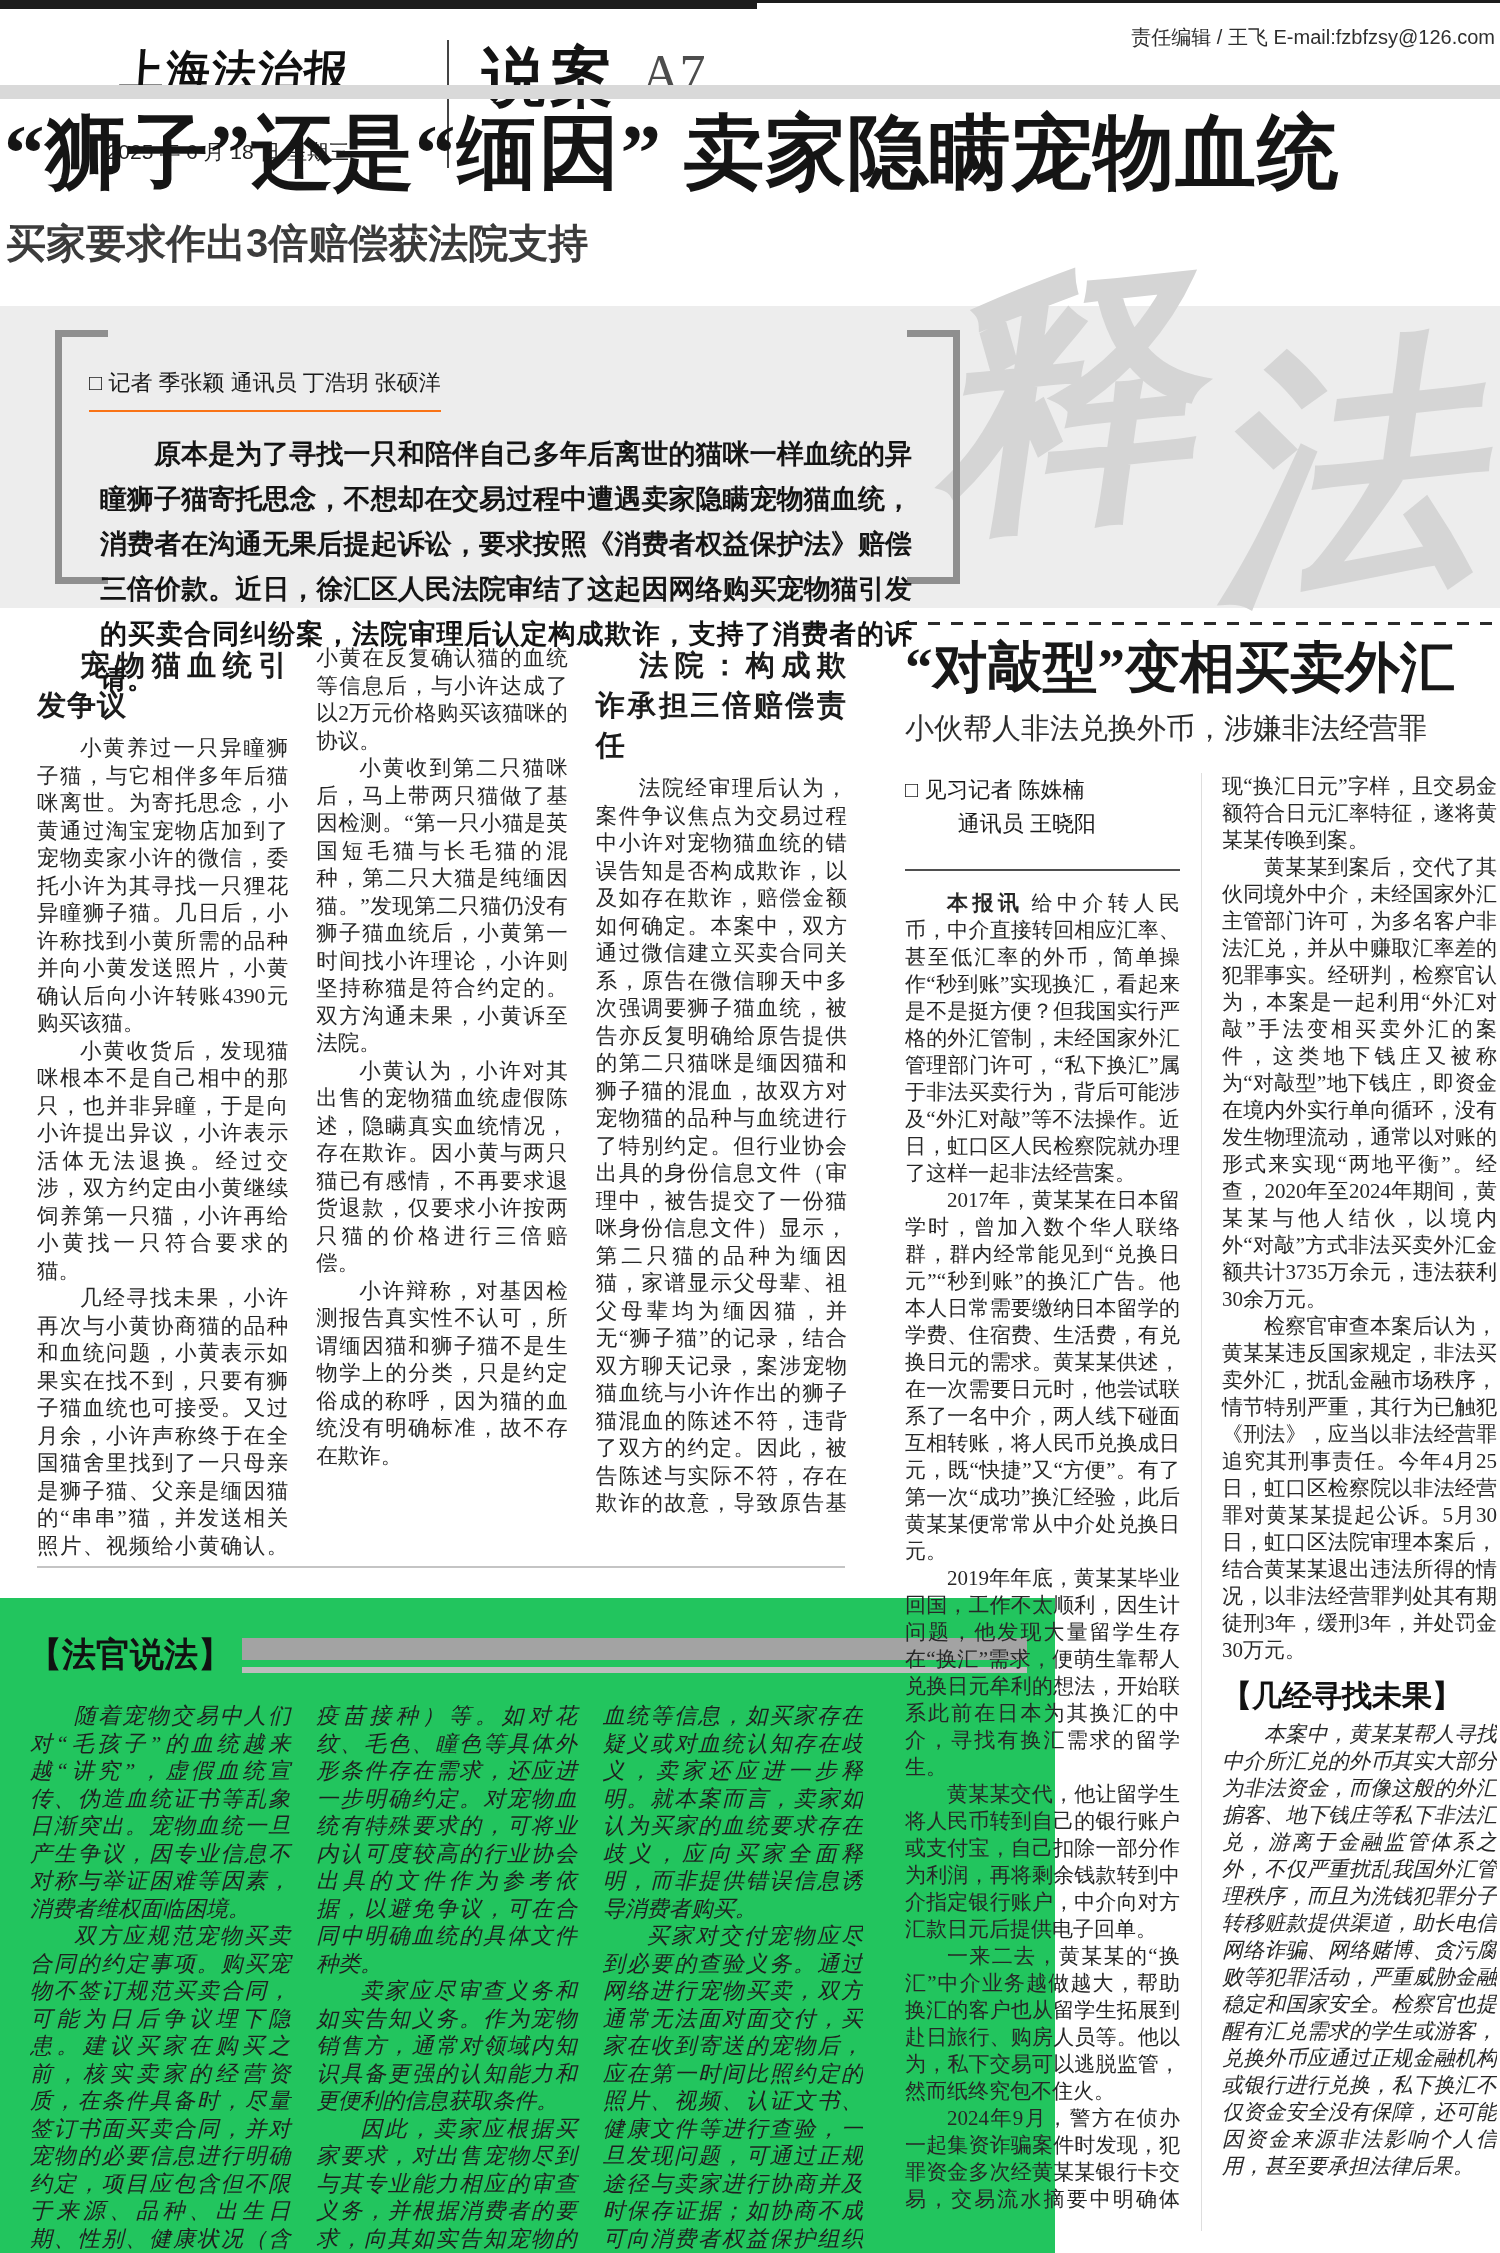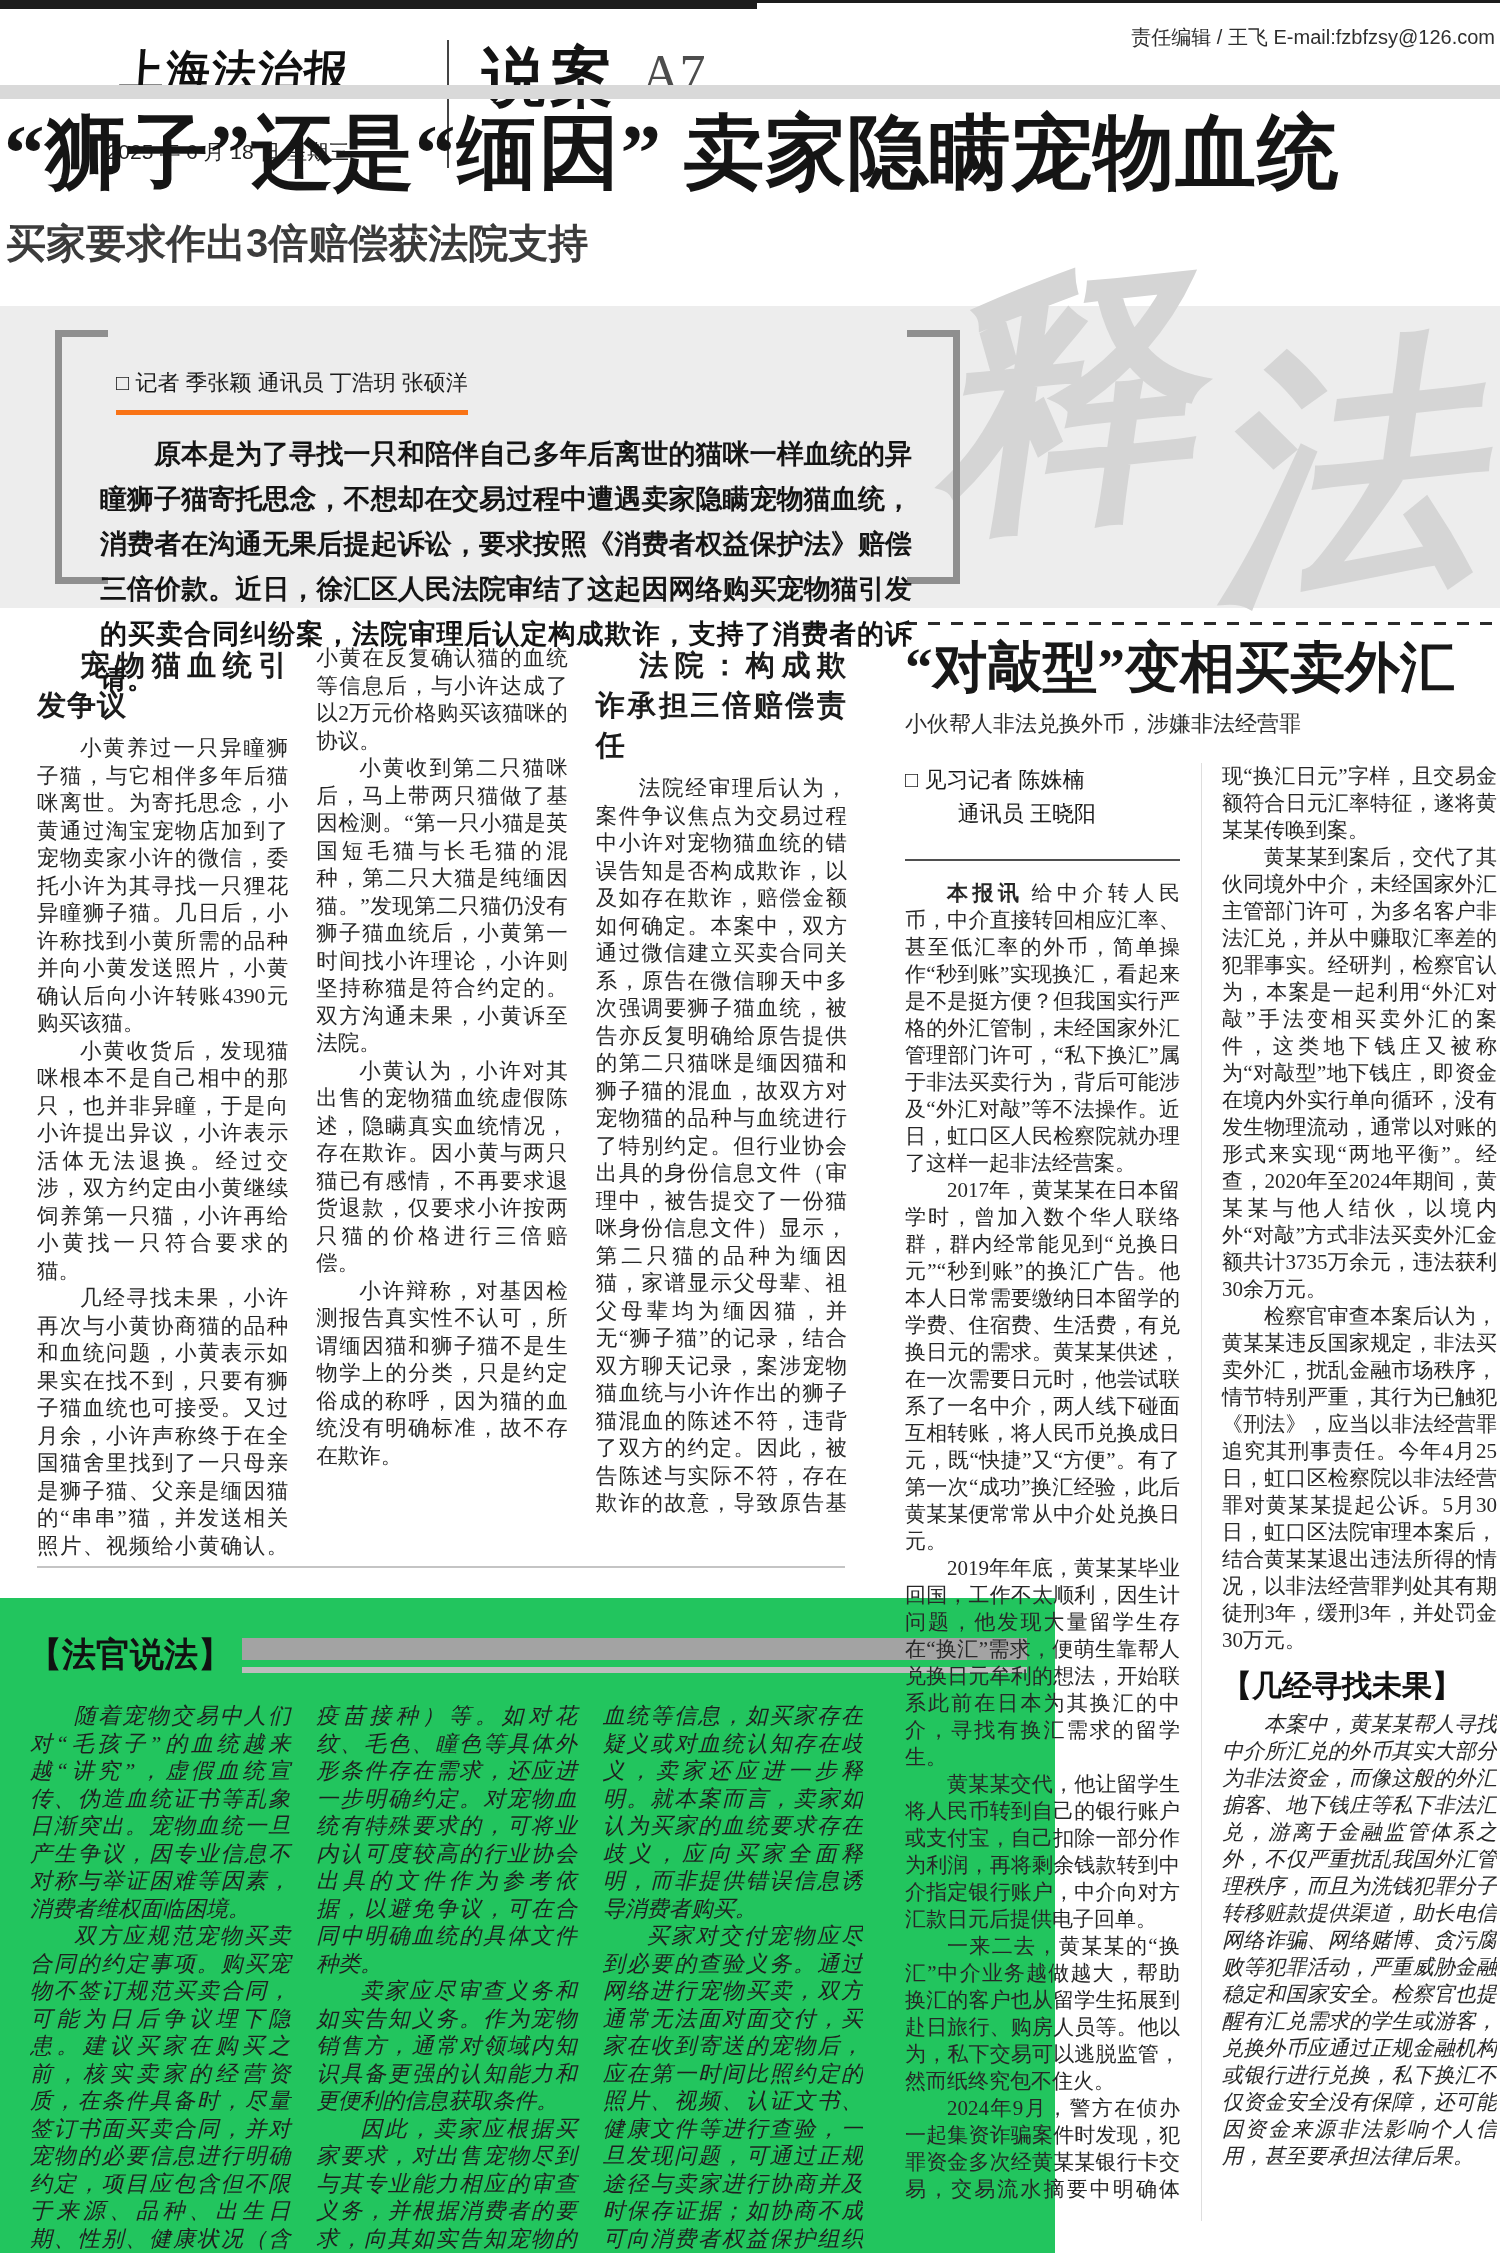--- a/index.html
+++ b/index.html
@@ -37,23 +37,23 @@
   .intro-band{position:absolute;top:306px;left:0;width:1500px;height:302px;background:#ededed;}
   .watermark{position:absolute;top:-36px;right:26px;display:flex;color:#d5d5d5;
              font-family:"Liberation Serif","DejaVu Serif",serif;font-style:italic;font-weight:700;
              font-size:268px;line-height:1;user-select:none;}
   .watermark .wm2{margin-top:70px;margin-left:10px;transform:rotate(-6deg);}
   .watermark .wm1{transform:rotate(-6deg);}
   .intro-frame{position:absolute;top:24px;left:55px;width:905px;height:254px;box-sizing:border-box;
                border-left:7px solid #8f8f8f;border-right:7px solid #8f8f8f;z-index:2;}
   .tick{position:absolute;height:7px;width:46px;background:#8f8f8f;}
   .tick.tl{top:0;left:0;} .tick.tr{top:0;right:0;} .tick.bl{bottom:0;left:0;} .tick.br{bottom:0;right:0;}
-  .intro-byline{position:absolute;top:38px;left:54px;font-size:22px;color:#1a1a1a;
+  .intro-byline{position:absolute;top:38px;left:27px;font-size:22px;color:#1a1a1a;
                 font-family:"Liberation Sans","DejaVu Sans",sans-serif;
-                border-bottom:5px solid #f97316;padding-bottom:12px;}
+                border-bottom:2px solid #f97316;padding-bottom:12px;}
   .intro-text{position:absolute;top:104px;left:38px;width:812px;font-size:27px;line-height:45px;
               font-weight:600;color:#141414;text-align:justify;text-indent:2em;
               font-family:Liberation Mono, monospace;}
 
   
   .cat-article{position:absolute;top:645px;left:37px;width:810px;height:915px;overflow:hidden;
                column-count:3;column-gap:28px;column-fill:auto;
                font-size:21.5px;line-height:27.5px;text-align:justify;color:#272727;}
   .cat-article p{margin:0;text-indent:2em;}
   .body-head{font-family:"Liberation Sans","DejaVu Sans",sans-serif;font-weight:800;
@@ -75,21 +75,21 @@
   .judge-body{position:absolute;top:104px;left:30px;width:833px;height:552px;overflow:hidden;
               column-count:3;column-gap:26px;column-fill:auto;
               font-size:22px;line-height:27.5px;font-style:italic;text-align:justify;color:#1f1f1f;}
   .judge-body p{margin:0;text-indent:2em;}
 
   
   .fx-article{position:absolute;top:622px;left:905px;width:592px;}
   .fx-dash{height:3px;background:repeating-linear-gradient(90deg,#2b2b2b 0 12px,transparent 12px 23px);}
   .fx-headline{margin-top:12px;font-size:55px;line-height:62px;font-weight:900;color:#181818;
                font-family:"Liberation Serif","DejaVu Serif",serif;white-space:nowrap;}
-  .fx-subheadline{margin-top:10px;font-size:22px;color:#2e2e2e;font-weight:500;
+  .fx-subheadline{margin-top:10px;font-size:29px;color:#2e2e2e;font-weight:500;
                   font-family:"Liberation Sans","DejaVu Sans",sans-serif;}
   .fx-body{margin-top:24px;height:1458px;overflow:hidden;column-count:2;column-gap:42px;
            column-rule:1px solid #dedede;column-fill:auto;
            font-size:21px;line-height:27px;text-align:justify;color:#272727;}
   .fx-body p{margin:0;text-indent:2em;}
   .fx-byline{font-family:"Liberation Sans","DejaVu Sans",sans-serif;font-size:22px;line-height:34px;
              color:#1a1a1a;border-bottom:2px solid #4f4f4f;padding-bottom:28px;margin-bottom:18px;
              break-inside:avoid;}
   .fx-byline .l2{padding-left:2.4em;}
   .fx-dateline{font-weight:800;font-family:"Liberation Sans","DejaVu Sans",sans-serif;margin-right:8px;}

